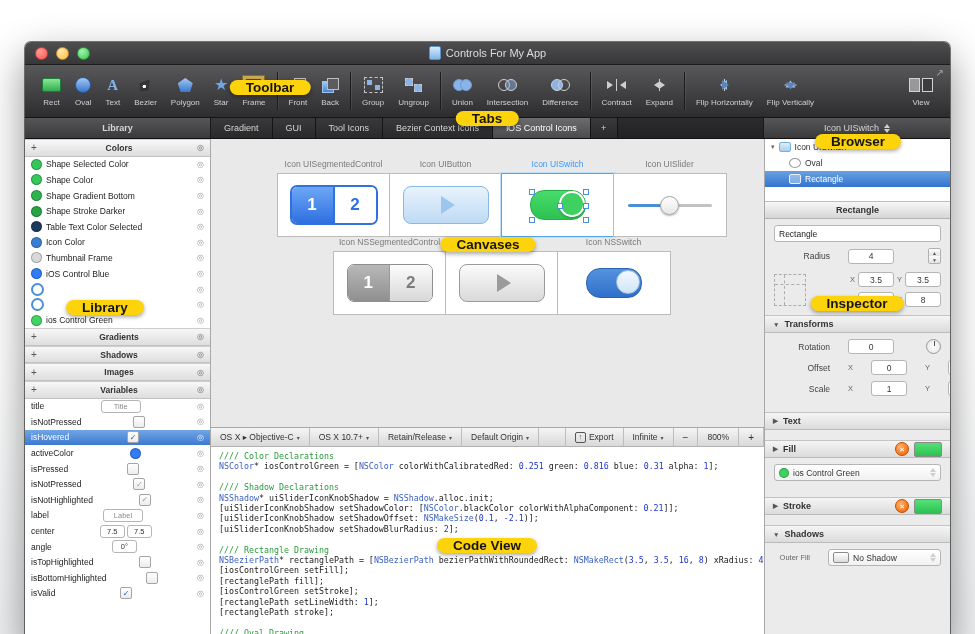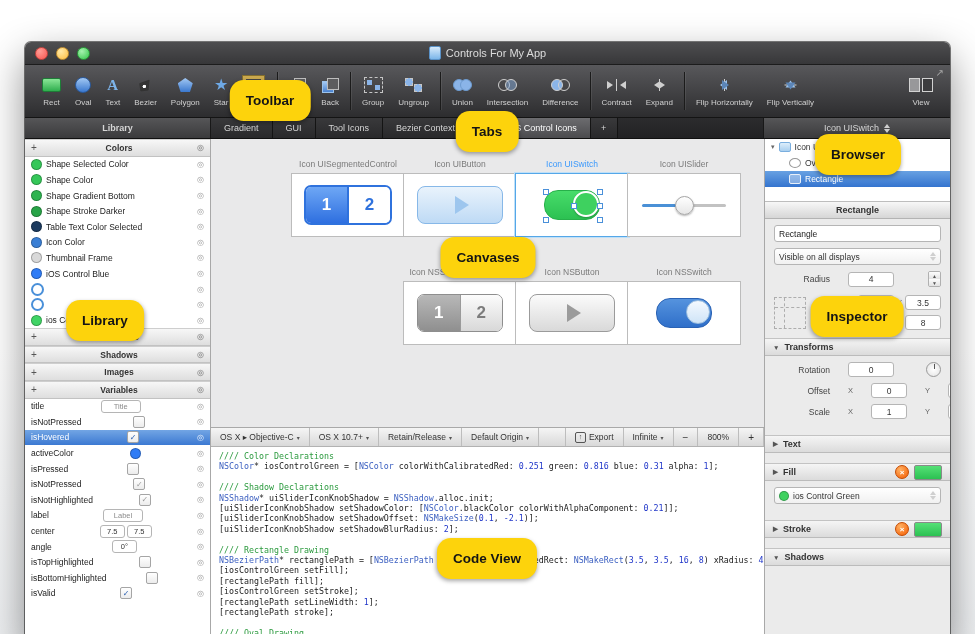--- a/index.html
+++ b/index.html
@@ -90,21 +90,21 @@
   .ctrl .dot{margin:0;}
   .cb{width:10px;height:10px;border:1px solid #a5a5a5;border-radius:2px;background:linear-gradient(#fff,#ececec);display:flex;align-items:center;justify-content:center;font-size:8px;color:#2a5fb0;flex:none;}
   .cb.checked::before{content:"✓";}
   .cb.graycheck::before{content:"✓";color:#9a9a9a;}
   .vfield{height:11px;min-width:32px;border:1px solid #b5b5b5;border-radius:3px;background:#fff;font-size:7.5px;color:#8b8b8b;display:flex;align-items:center;justify-content:center;padding:0 3px;}
   .vfield.sm{min-width:17px;}
   .vfield.val{color:#333;}
   
   .center{flex:1;min-width:0;display:flex;flex-direction:column;background:#e9e9ea;}
   .canvas-area{height:268px;flex:none;padding:20px 24px 0;}
-  .crow{display:flex;justify-content:flex-end;margin-bottom:30px;padding-left:28px;}
+  .crow{display:flex;justify-content:center;padding-left:28px;}
   .ccell{width:112px;display:flex;flex-direction:column;align-items:center;}
   .clabel{font-size:8.5px;color:#7a7a7a;margin-bottom:4px;white-space:nowrap;}
   .ccell.selected .clabel{color:#3b99fc;}
   .tile{width:112px;height:62px;background:#fff;border:1px solid #bcbcbc;display:flex;align-items:center;justify-content:center;position:relative;}
   .ccell.selected .tile{border-color:#55a7e8;box-shadow:0 0 0 1px #bfe0f8;}
   .segc{width:84px;height:36px;border-radius:7px;display:flex;overflow:hidden;font-weight:bold;font-size:17px;}
   .segc span{flex:1;display:flex;align-items:center;justify-content:center;}
   .segc.ui{border:2px solid #2f72dd;color:#fff;}
   .segc.ui .s1{background:linear-gradient(#6ea7f5,#2e6fe0);}
   .segc.ui .s2{background:#fff;color:#2f72dd;border-left:2px solid #2f72dd;}
@@ -179,21 +179,21 @@
   .sechdr .sp{flex:1;}
   .nofill{width:12px;height:12px;border-radius:50%;background:radial-gradient(circle at 35% 30%,#ffb264,#f55b00);border:1px solid #c44a00;color:#fff;font-size:8px;font-weight:bold;display:flex;align-items:center;justify-content:center;}
   .nofill::before{content:"×";}
   .swatch{width:26px;height:13px;border:1px solid #8a8a8a;border-radius:2px;background:linear-gradient(#55e076,#2cc152);}
   .swatch.white{width:14px;height:9px;background:linear-gradient(#fff,#dcdcdc);}
   .knobc{width:13px;height:13px;margin-left:auto;border-radius:50%;border:1px solid #999;background:radial-gradient(#fff,#e2e2e2);position:relative;}
   .knobc::after{content:"";position:absolute;left:50%;top:1px;height:5px;border-left:1px solid #555;}
   .colordot{width:8px;height:8px;border-radius:50%;background:#3ed15f;border:1px solid rgba(0,0,0,.25);flex:none;}
   .gap10{height:10px;}
   
-  .badge{position:absolute;transform:translateX(-50%);background:#fdd30c;color:#151515;font-weight:bold;font-size:13.5px;padding:13px 16px;border-radius:14px;box-shadow:0 2px 4px rgba(0,0,0,.35);z-index:60;white-space:nowrap;}
+  .badge{position:absolute;transform:translateX(-50%);background:#fdd30c;color:#151515;font-weight:bold;font-size:13.5px;padding:0 16px;border-radius:14px;box-shadow:0 2px 4px rgba(0,0,0,.35);z-index:60;white-space:nowrap;}
 </style>
 </head>
 <body>
 
 <div class="page">
   <div class="window">
 
     <div class="titlebar">
       <div class="traffic">
         <span class="tl red"></span>
@@ -645,24 +645,20 @@
               <span class="bicon rectsel"></span>
               <span>Rectangle</span>
             </div>
         </div>
 
         <div class="panel-hdr">Rectangle</div>
 
         <div class="ins">
           <div class="pad">
             <div class="tfield">Rectangle</div>
-            <div class="dropdown">
-                <span class="txt">Visible on all displays</span>
-                <span class="updown"></span>
-              </div>
             <div class="irow">
               <span class="ilabel">Radius</span>
               <span class="sfield">4</span>
               <span class="stepper">
                   <span>▲</span>
                   <span>▼</span>
                 </span>
             </div>
             <div class="framebox">
               <span class="origin"></span>
@@ -735,20 +731,30 @@
               <span>Stroke</span>
               <span class="sp"></span>
               <span class="nofill"></span>
               <span class="swatch"></span>
             </div>
           <div class="gap10"></div>
           <div class="sechdr">
               <span class="tri open"></span>
               <span>Shadows</span>
             </div>
+          <div class="pad">
+            <div class="irow">
+              <span class="flbl" style="width:36px;text-align:right">Outer Fill</span>
+              <div class="dropdown" style="flex:1">
+                  <span class="swatch white"></span>
+                  <span class="txt">No Shadow</span>
+                  <span class="updown"></span>
+                </div>
+            </div>
+          </div>
         </div>
       </div>
     </div>
   </div>
 
   <div class="badge" style="left:270px;top:80px">Toolbar</div>
   <div class="badge" style="left:487px;top:111px">Tabs</div>
   <div class="badge" style="left:858px;top:134px">Browser</div>
   <div class="badge" style="left:488px;top:237px">Canvases</div>
   <div class="badge" style="left:105px;top:300px">Library</div>

